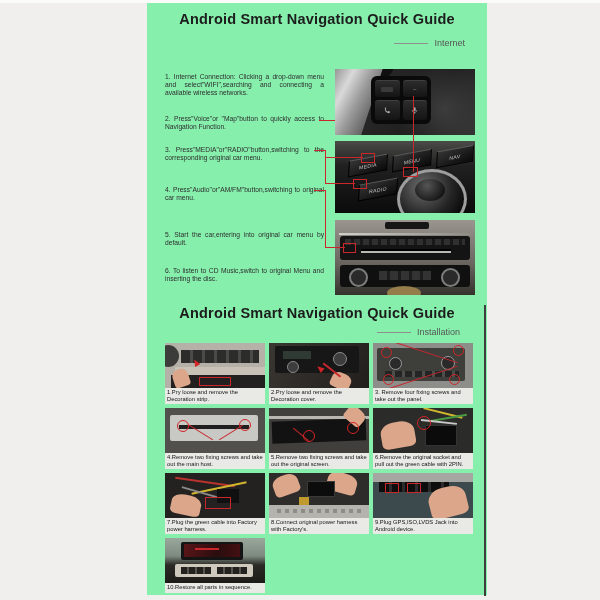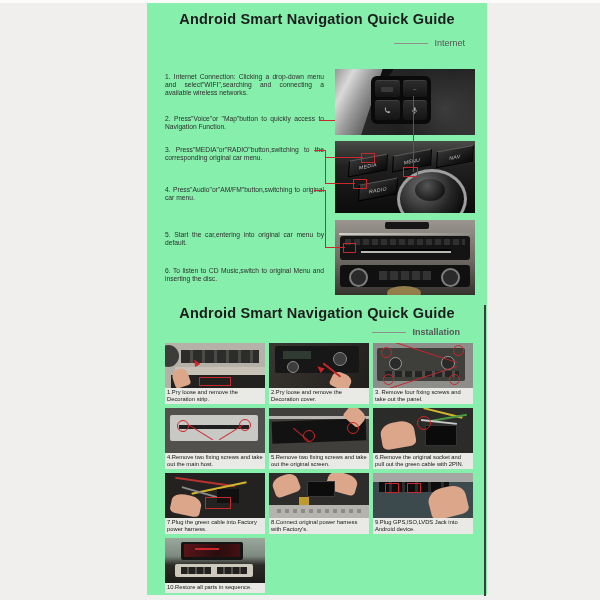--- a/index.html
+++ b/index.html
@@ -14,21 +14,21 @@
 
   
   .doc-title{position:absolute;left:0;width:100%;text-align:center;
     font-size:14.5px;font-weight:bold;color:#1c1c1c;letter-spacing:.2px;}
   .t1{top:8px;}
   .t2{top:302px;}
   .sec-label{position:absolute;display:flex;align-items:center;gap:6px;
     font-size:9px;color:#555;}
   .sec-label .rule{width:34px;height:1px;background:#8f8f8f;}
   .lab1{top:35px;right:22px;}
-  .lab2{top:324px;right:27px;font-weight:bold;}
+  .lab2{top:324px;right:27px;}
 
   
   .step{position:absolute;left:18px;width:159px;font-size:6.7px;line-height:1.22;
     color:#2d2d2d;text-align:justify;}
   .s1{top:70px;} .s2{top:112px;} .s3{top:143px;} .s4{top:183px;} .s5{top:228px;} .s6{top:264px;}
 
   
   .photo{position:absolute;left:188px;width:140px;overflow:hidden;background:#222;}
   .phA{top:66px;height:66px;background:linear-gradient(115deg,#2e2e2e,#1d1d1d 70%,#323232);}
   .phB{top:138px;height:72px;background:linear-gradient(#4a4a48 0%,#202020 35%,#0b0b0b 100%);}

